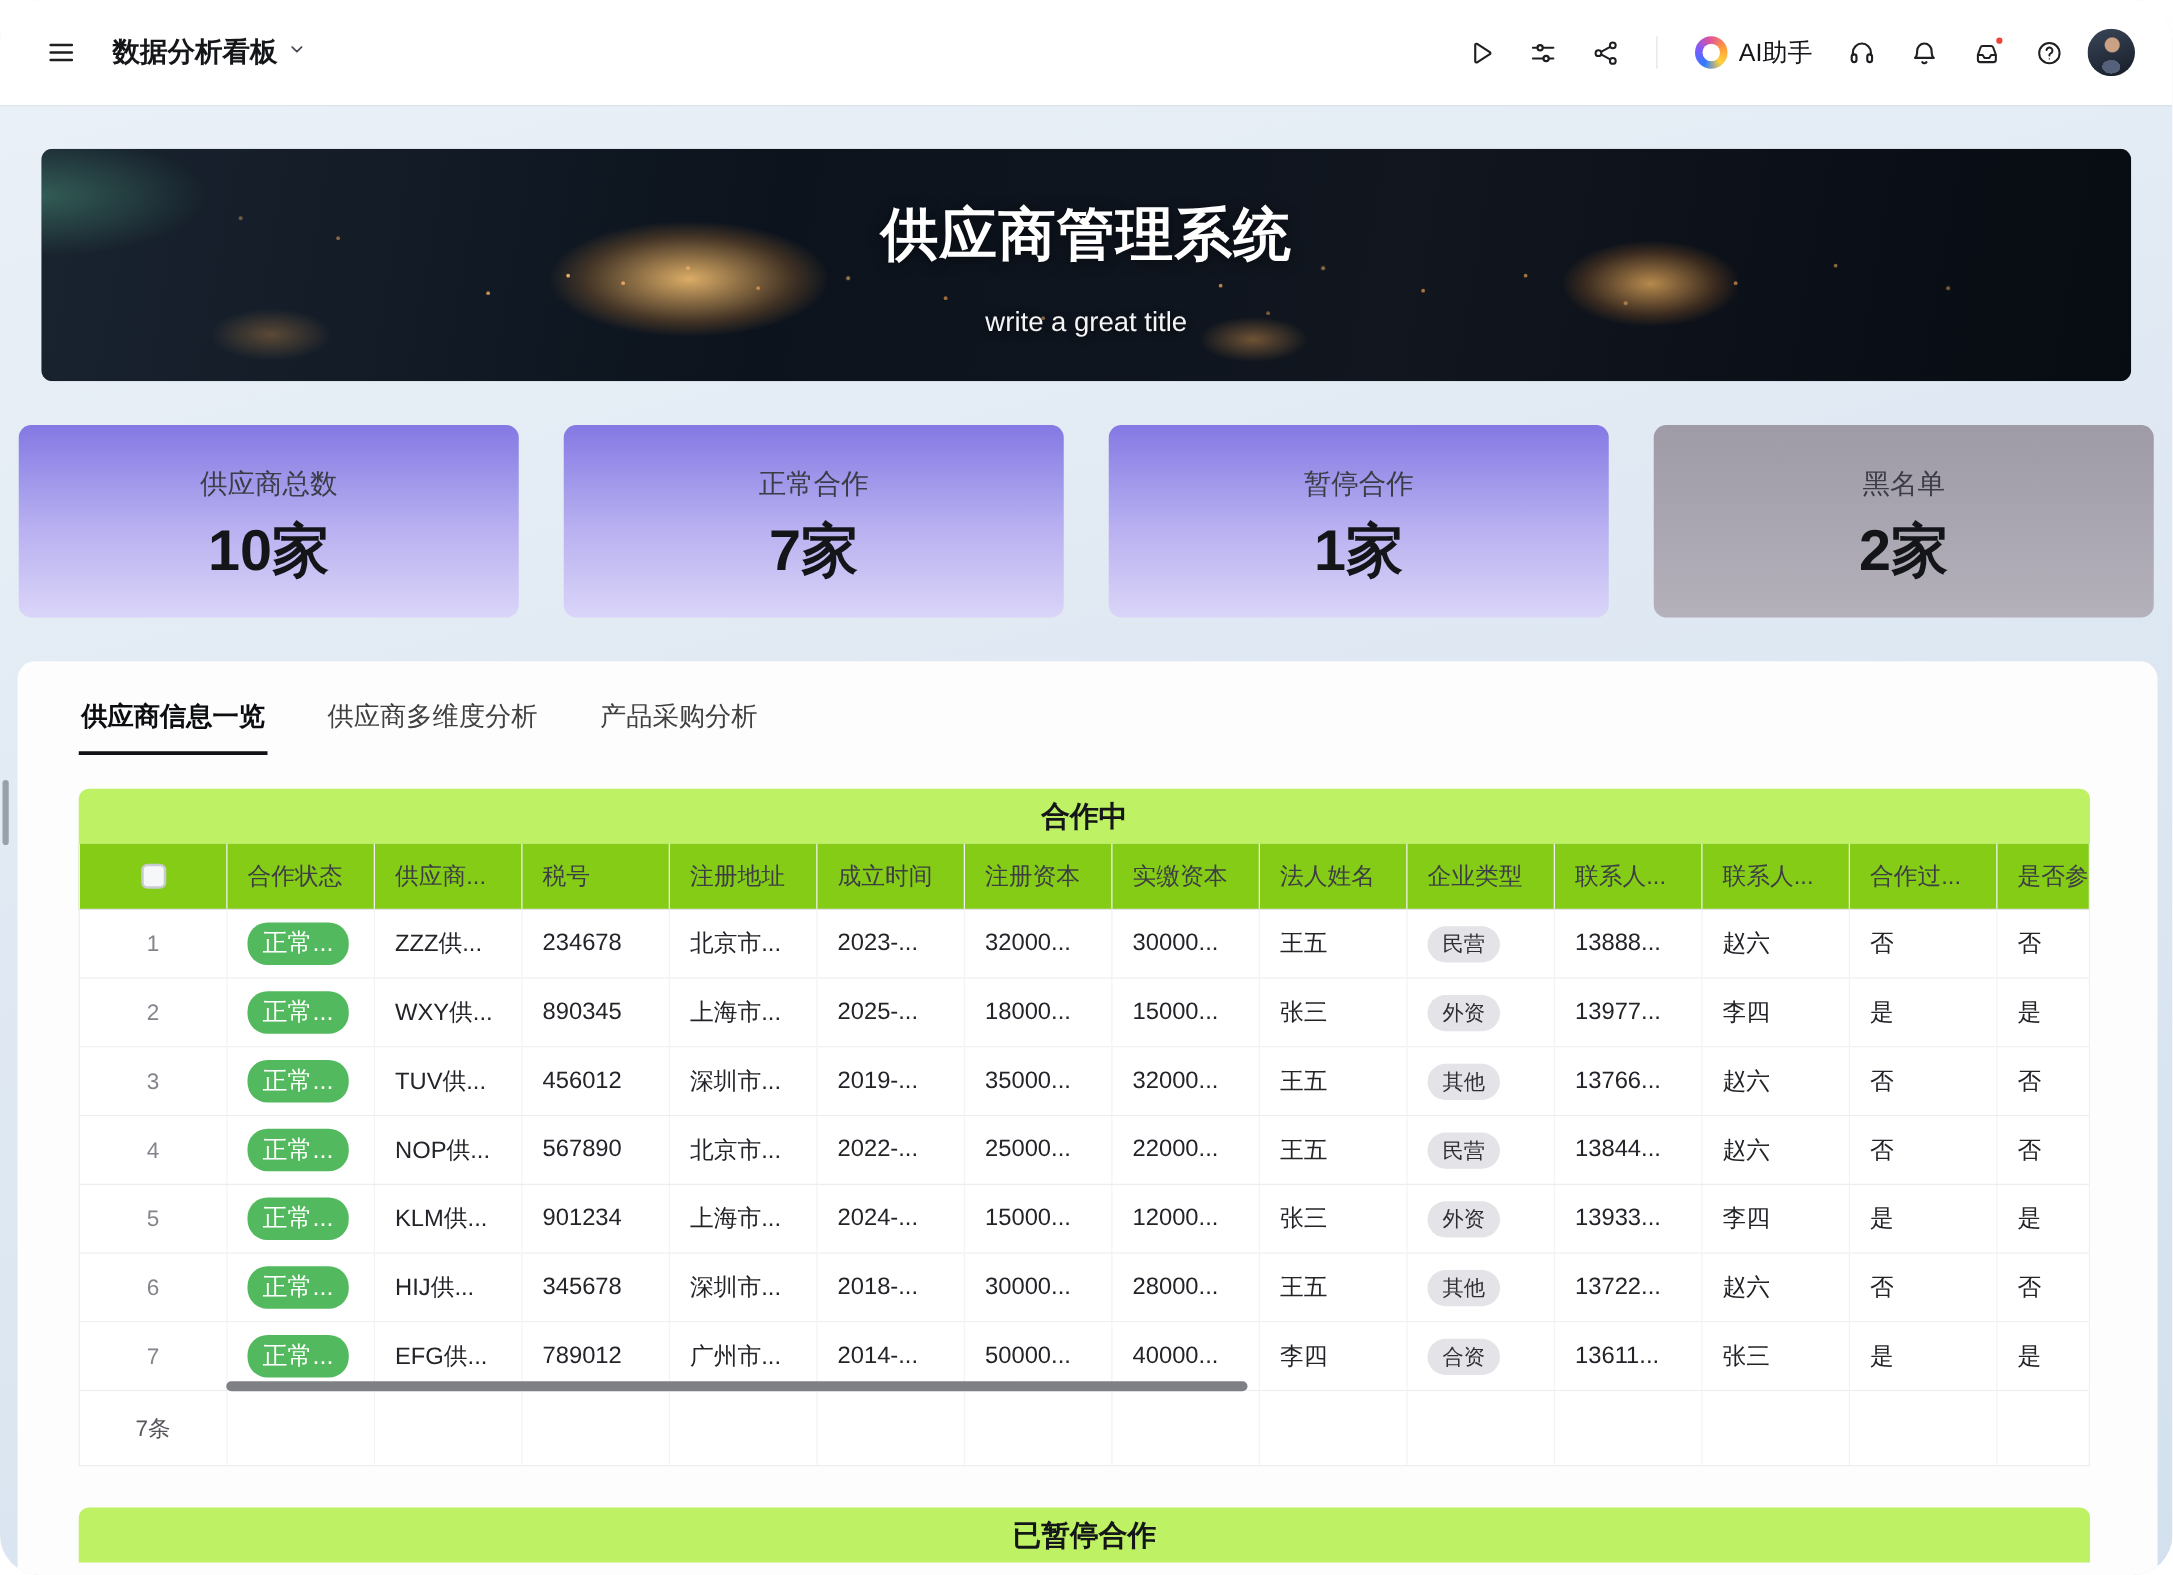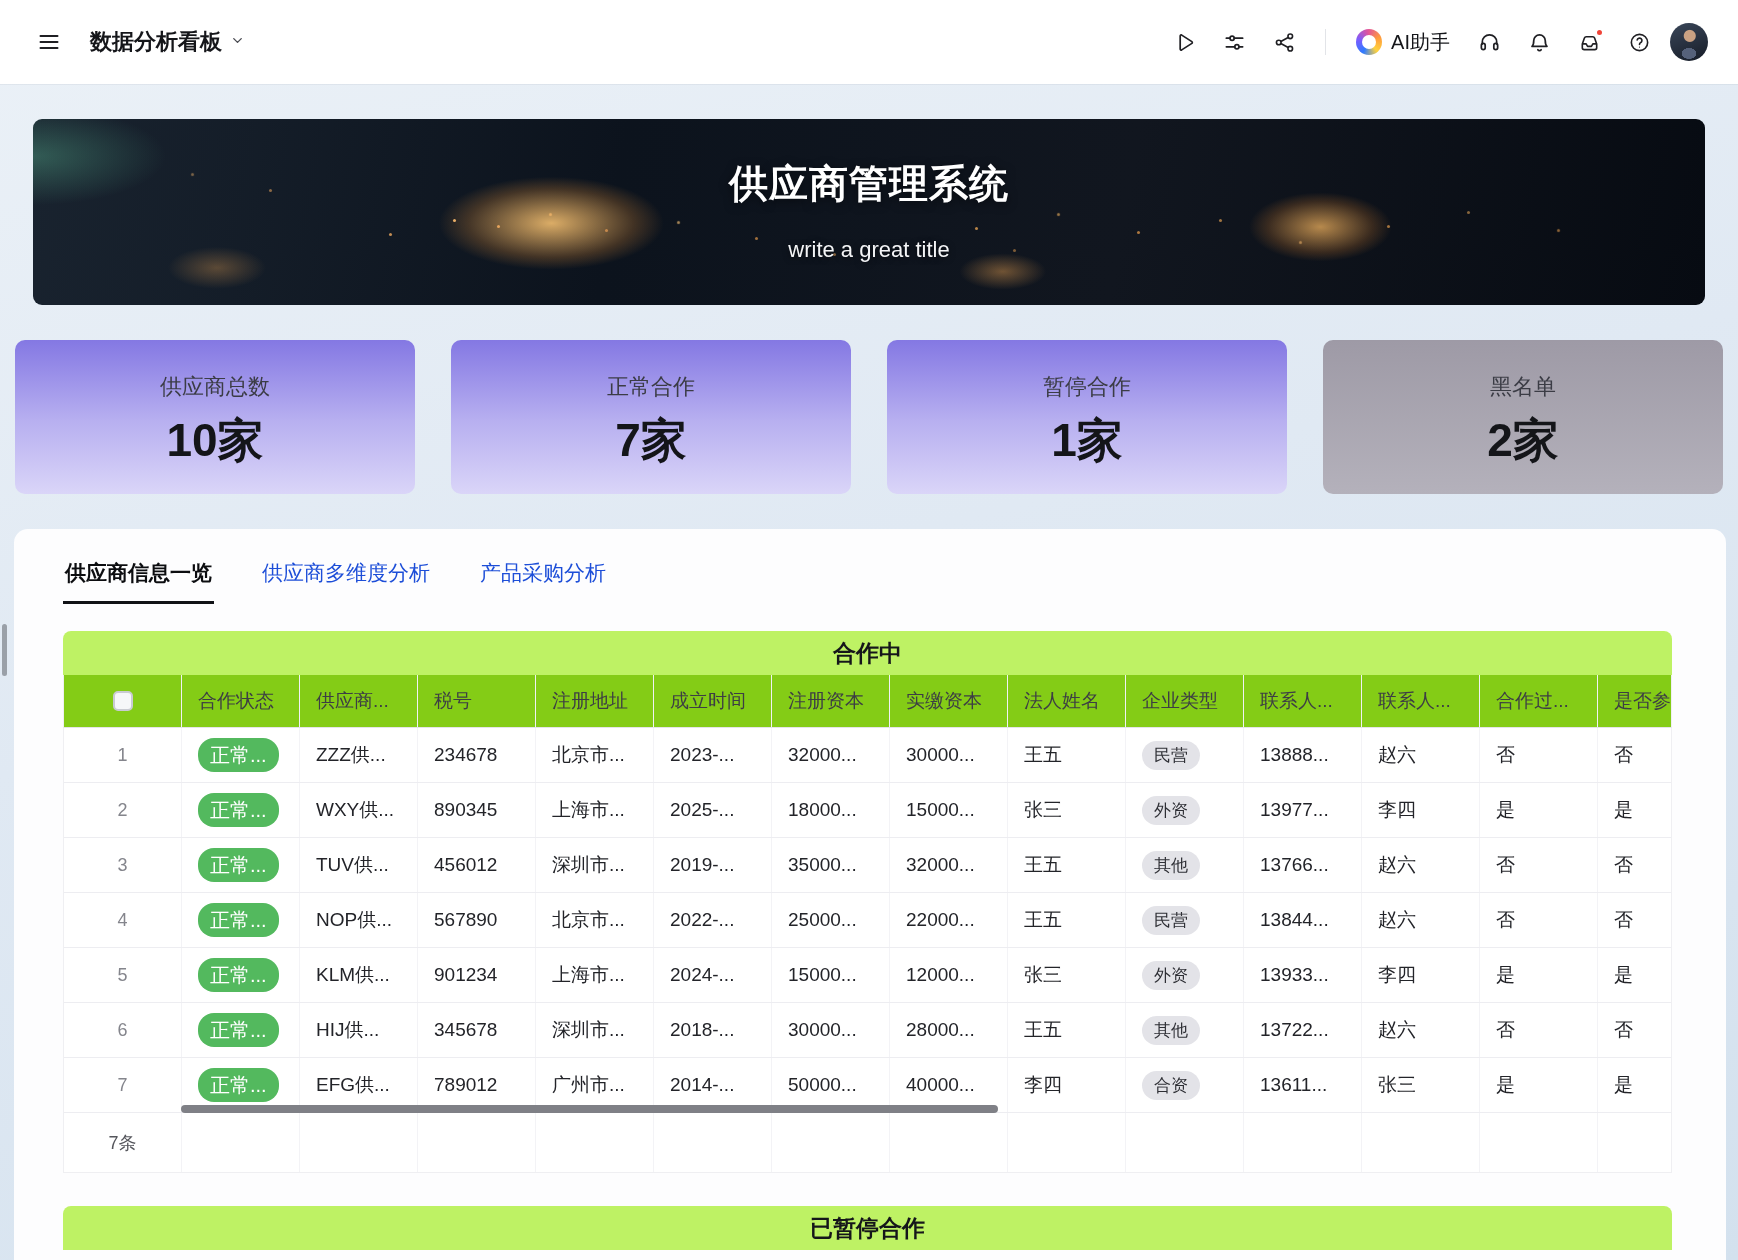--- a/index.html
+++ b/index.html
@@ -2,20 +2,21 @@
 <html><head>
 <meta charset="utf-8">
 <style>
   html,body{margin:0;padding:0;}
   *{box-sizing:border-box;}
   .app{
     position:relative;width:1738px;height:1260px;overflow:hidden;
     background:linear-gradient(165deg,#ebf1f7 0%,#e0e9f3 45%,#d3e1ee 100%);
     font-family:"Liberation Sans","DejaVu Sans",sans-serif;
     color:#1f2024;
+    border-radius:32px;
   }
   
   .topbar{
     height:84px;background:#ffffff;display:flex;align-items:center;
     justify-content:space-between;padding:0 30px;box-shadow:0 1px 0 rgba(20,30,50,.05);
   }
   .topbar-left{display:flex;align-items:center;gap:22px;}
   .board-title{display:flex;align-items:center;gap:8px;cursor:pointer;}
   .board-title .t{font-size:22px;font-weight:700;color:#15161a;}
   .icon-btn{
@@ -58,40 +59,40 @@
       224px 2px 1px rgba(255,200,120,.65), 302px 18px 0 rgba(255,170,80,.6),
       522px 8px 0 rgba(255,180,90,.7), 604px -6px 1px rgba(255,190,100,.6),
       684px 12px 0 rgba(255,170,80,.65), 766px 0 0 rgba(255,180,90,.6),
       846px 22px 1px rgba(255,190,110,.55), 934px 6px 0 rgba(255,175,85,.6),
       1014px -8px 0 rgba(255,185,95,.5), 1104px 10px 1px rgba(255,175,85,.55),
       -184px -30px 0 rgba(255,180,100,.5), -262px -46px 1px rgba(255,190,110,.45),
       380px 34px 0 rgba(255,180,95,.5), 560px 30px 0 rgba(255,175,85,.45);
   }
   .hero-inner{position:absolute;inset:0;z-index:2;display:flex;flex-direction:column;
     align-items:center;padding-top:38px;gap:26px;}
-  .hero-title{font-size:39px;font-weight:700;color:#ffffff;letter-spacing:1px;
+  .hero-title{font-size:46px;font-weight:700;color:#ffffff;letter-spacing:1px;
     text-shadow:0 2px 10px rgba(0,0,0,.55);}
   .hero-subtitle{font-size:22px;color:#f4f5f7;text-shadow:0 1px 6px rgba(0,0,0,.55);}
   
   .stats{display:flex;gap:36px;margin:35px 15px 0;}
   .stat-card{
     flex:1;height:154px;border-radius:10px;display:flex;flex-direction:column;
     align-items:center;padding-top:32px;gap:8px;cursor:pointer;
   }
   .stat-card.purple{background:linear-gradient(180deg,#8478e3 0%,#b7aff0 52%,#dad5f8 100%);}
   .stat-card.gray{background:linear-gradient(180deg,#9e9aa6 0%,#b4b1bb 100%);}
   .stat-label{font-size:22px;color:#3b3c45;}
   .stat-value{font-size:46px;font-weight:700;color:#141519;}
   
   .panel{
     margin:35px 0 0 14px;width:1712px;min-height:740px;background:#fdfdfe;
     border-radius:14px 14px 0 0;padding:24px 44px 0 49px;
   }
   .tabs{display:flex;gap:46px;align-items:flex-end;}
-  .tab{font-size:21px;color:#1d4ed8;padding:6px 2px 14px;cursor:pointer;border-bottom:3px solid transparent;}
+  .tab{font-size:21px;color:#404040;padding:6px 2px 14px;cursor:pointer;border-bottom:3px solid transparent;}
   .tab.active{font-weight:700;color:#0c0d10;border-bottom-color:#111216;}
   
   .table-wrap{width:1609px;margin-top:27px;position:relative;}
   .group-header{
     height:44px;border-radius:8px 8px 0 0;background:#bef264;
     display:flex;align-items:center;justify-content:center;
     font-size:23px;font-weight:700;color:#15161a;
   }
   .thead{display:flex;height:53px;background:#84cc16;border-bottom:1px solid #e4e4e8;
     border-left:1px solid #efeff2;border-right:1px solid #efeff2;}

